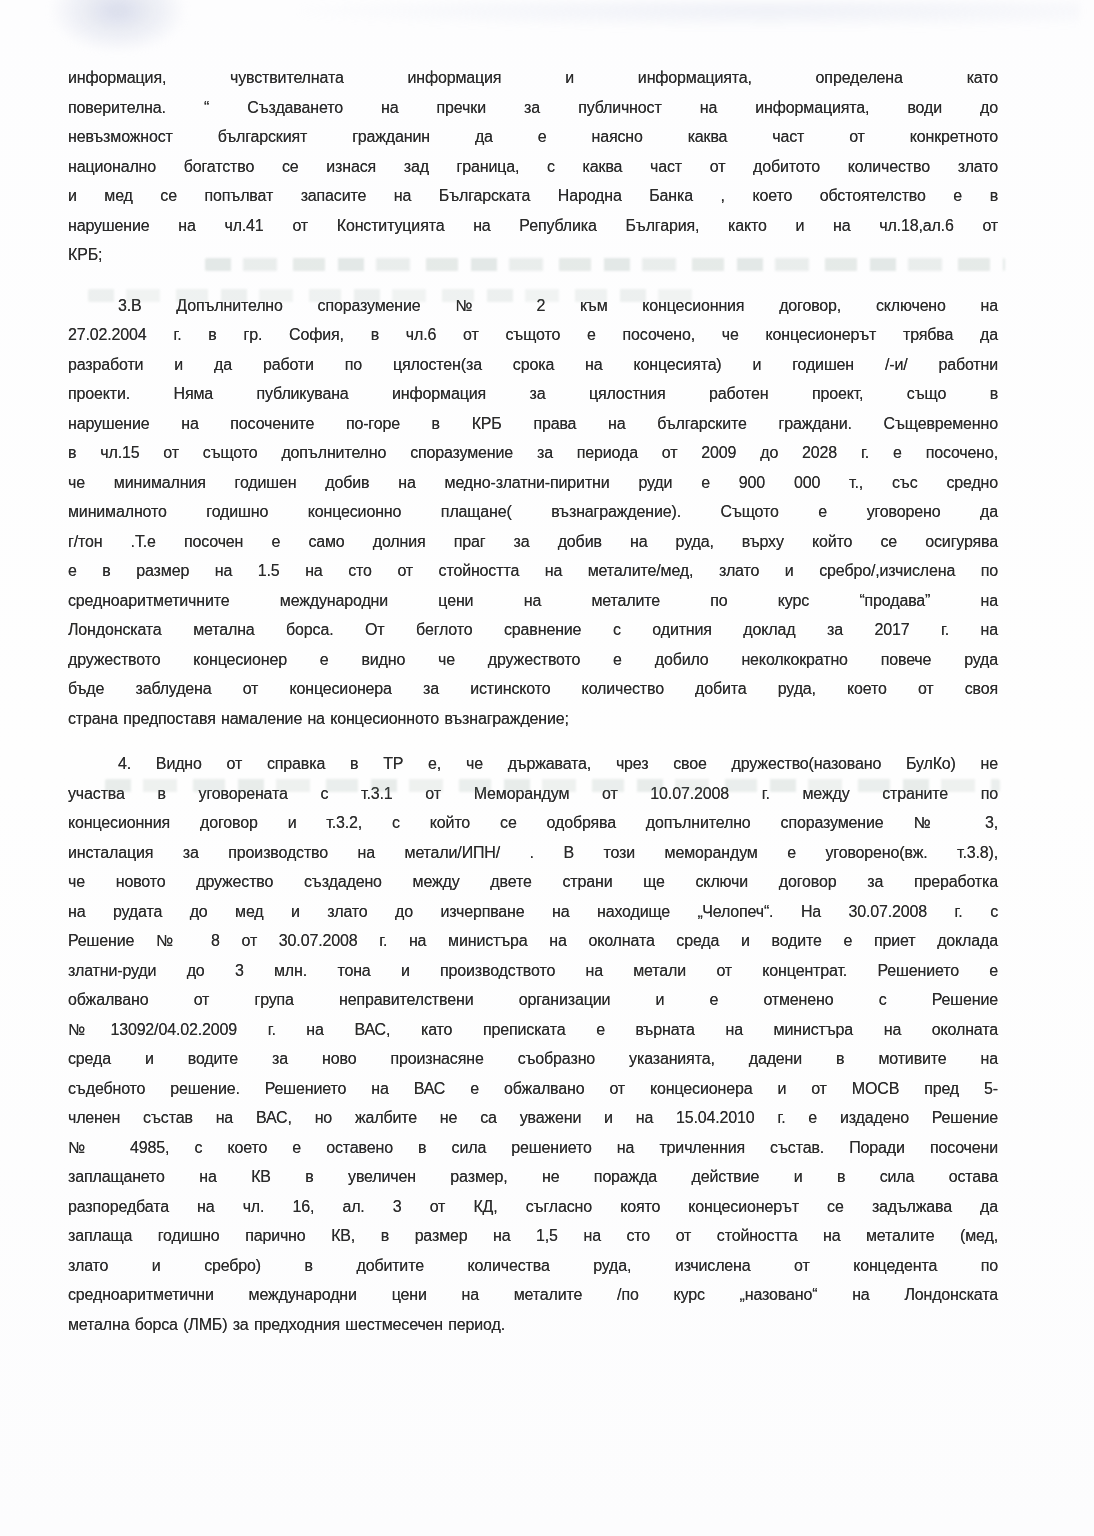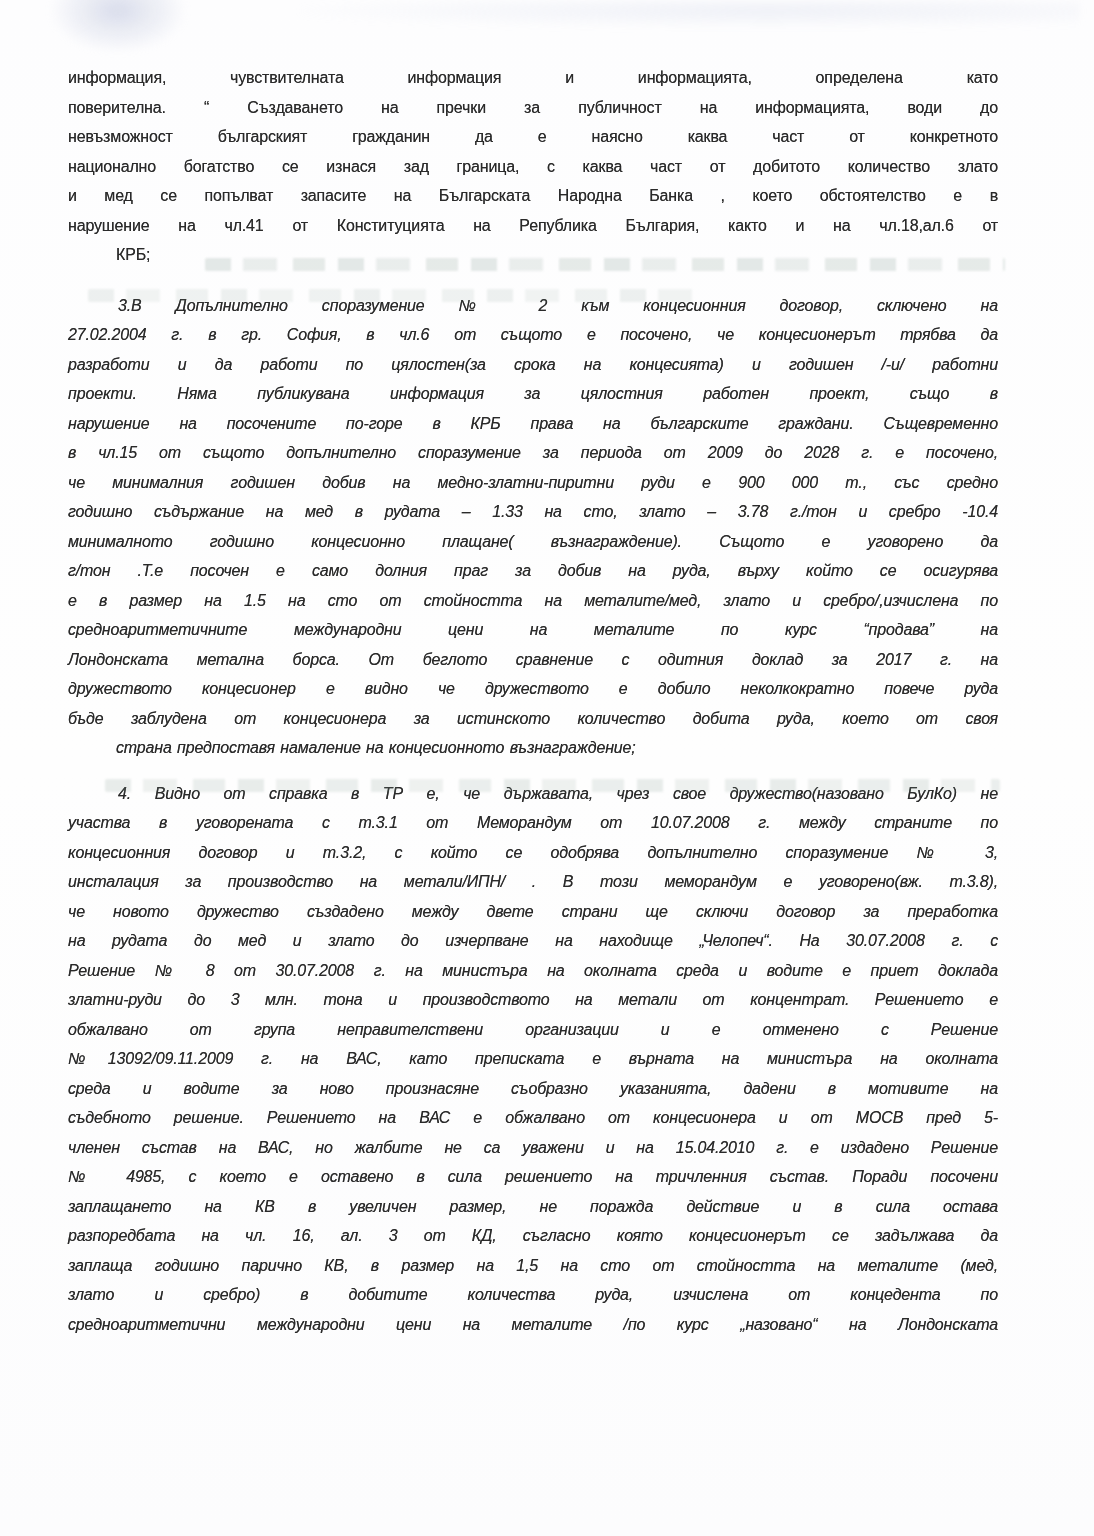--- a/index.html
+++ b/index.html
@@ -20,28 +20,28 @@
     left: 68px;
     top: 63px;
     width: 930px;
     color: #2a2a2a;
     font-size: 16px;
     line-height: 29.5px;
     letter-spacing: -0.15px;
     text-shadow: 0 0 0.6px rgba(40,40,40,0.75);
   }
   .para { margin: 0; }
-  .para + .para { margin-top: 21px; font-style: italic; }
+  .para + .para { margin-top: 21px; }
   .para:nth-child(3) { margin-top: 16px; }
   .line {
     text-align: justify;
     text-align-last: justify;
     word-spacing: 1px;
   }
-  .line.last { text-align-last: left; margin-left: 48px; }
+  .line.last { text-align-last: left; }
   .line.indent { padding-left: 50px; }
 
   
   .ghost {
     position: absolute;
     height: 13px;
     border-radius: 2px;
     filter: blur(1.3px);
     background: repeating-linear-gradient(90deg,
       rgba(128,152,142,0.38) 0px 26px,
@@ -89,49 +89,49 @@
         <div class="line last">КРБ;</div>
       </div>
       <div class="para">
         <div class="line indent">3.В Допълнително споразумение № 2 към концесионния договор, сключено на</div>
         <div class="line">27.02.2004 г. в гр. София, в чл.6 от същото е посочено, че концесионерът трябва да</div>
         <div class="line">разработи и да работи по цялостен(за срока на концесията) и годишен /-и/ работни</div>
         <div class="line">проекти. Няма  публикувана информация за цялостния работен проект, също в</div>
         <div class="line">нарушение на посочените по-горе в КРБ права на българските граждани. Същевременно</div>
         <div class="line">в чл.15 от същото допълнително споразумение за периода от 2009 до 2028 г. е  посочено,</div>
         <div class="line">че минималния годишен добив на медно-златни-пиритни руди е 900 000 т., със средно</div>
-        <div class="line">годишно съдържание на мед в рудата – 1.33 на сто, злато – 3.78 г./тон и сребро -10.4</div>
         <div class="line">минималното годишно концесионно плащане( възнаграждение). Същото е уговорено да</div>
         <div class="line">г/тон .Т.е посочен е само долния праг за добив на руда, върху който се осигурява</div>
         <div class="line">е в размер на 1.5 на сто от стойността на металите/мед, злато и сребро/,изчислена по</div>
         <div class="line">средноаритметичните международни цени на металите по курс “продава” на</div>
         <div class="line">Лондонската метална борса. От беглото сравнение с одитния доклад за 2017 г. на</div>
         <div class="line">дружеството концесионер е видно че дружеството е добило неколкократно повече руда</div>
         <div class="line">бъде заблудена от концесионера за истинското количество добита руда, което от своя</div>
         <div class="line last">страна предпоставя намаление на концесионното възнаграждение;</div>
       </div>
       <div class="para">
         <div class="line indent">4. Видно от справка в ТР е, че държавата, чрез свое дружество(назовано БулКо) не</div>
         <div class="line">участва в уговорената  с т.3.1 от Меморандум от 10.07.2008 г. между страните по</div>
         <div class="line">концесионния договор и т.3.2, с който се одобрява допълнително споразумение № 3,</div>
         <div class="line">инсталация за производство на метали/ИПН/ . В този меморандум е уговорено(вж. т.3.8),</div>
         <div class="line">че новото дружество създадено между двете страни ще сключи договор за преработка</div>
         <div class="line">на рудата до мед и злато до изчерпване на находище „Челопеч“. На 30.07.2008 г. с</div>
         <div class="line">Решение № 8 от 30.07.2008 г. на министъра на околната среда и водите е приет доклада</div>
         <div class="line">златни-руди до 3 млн. тона и производството на метали от концентрат. Решението е</div>
         <div class="line">обжалвано от група неправителствени организации и е отменено с Решение</div>
-        <div class="line">№13092/09.11.2009 г. на ВАС, като преписката е върната на министъра на околната</div>
+        <div class="line">№13092/04.02.2009 г. на ВАС, като преписката е върната на министъра на околната</div>
         <div class="line">среда и водите за ново произнасяне съобразно указанията, дадени в мотивите на</div>
         <div class="line">съдебното решение. Решението на ВАС е обжалвано от концесионера и от МОСВ пред 5-</div>
         <div class="line">членен състав на ВАС, но жалбите не са уважени и на 15.04.2010 г. е издадено Решение</div>
         <div class="line">№ 4985, с което е оставено в сила решението на тричленния състав. Поради посочени</div>
         <div class="line">заплащането на КВ в увеличен размер, не поражда действие и в сила остава</div>
         <div class="line">разпоредбата на чл. 16, ал. 3 от КД, съгласно която концесионерът се задължава да</div>
         <div class="line">заплаща годишно парично КВ, в размер на 1,5 на сто от стойността на металите (мед,</div>
         <div class="line">злато и сребро) в добитите количества руда, изчислена от концедента по</div>
         <div class="line">средноаритметични международни цени на металите /по курс „назовано“ на Лондонската</div>
+        <div class="line last">метална борса (ЛМБ) за предходния шестмесечен период.</div>
       </div>
     </div>
 
   <div class="ghost ghost-1"></div>
   <div class="ghost ghost-2"></div>
   <div class="ghost ghost-3"></div>
 </div>
 
 </body></html>

